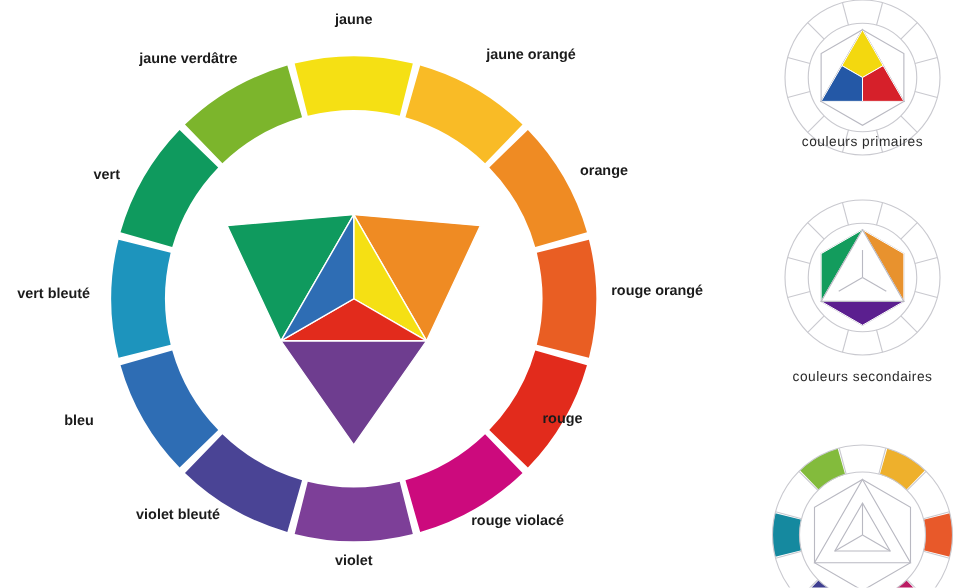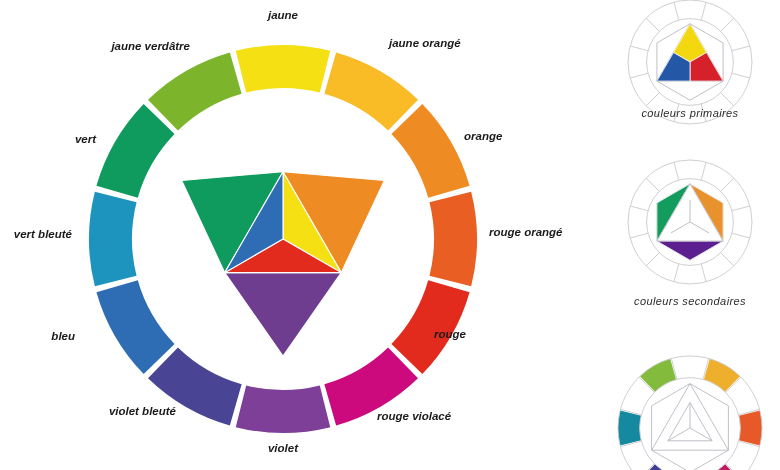--- a/index.html
+++ b/index.html
@@ -4,21 +4,21 @@
 <title>Cercle chromatique</title>
 <style>
   html,body{margin:0;padding:0;}
   body{
     width:780px;height:470px;
     background:#ffffff;
     font-family:"Liberation Sans", sans-serif;
     overflow:hidden;
     position:relative;
   }
-  #root{position:absolute;left:0;top:0;width:780px;height:470px;font-style:italic;}
+  #root{position:absolute;left:0;top:0;width:780px;height:470px;}
   svg{display:block;}
   .wheel-label{
     font-family:"Liberation Sans", sans-serif;
     font-size:11.5px;
     font-weight:700;
     fill:#1b1b1b;
   }
   .mini-caption{
     font-family:"Liberation Sans", sans-serif;
     font-size:11px;

